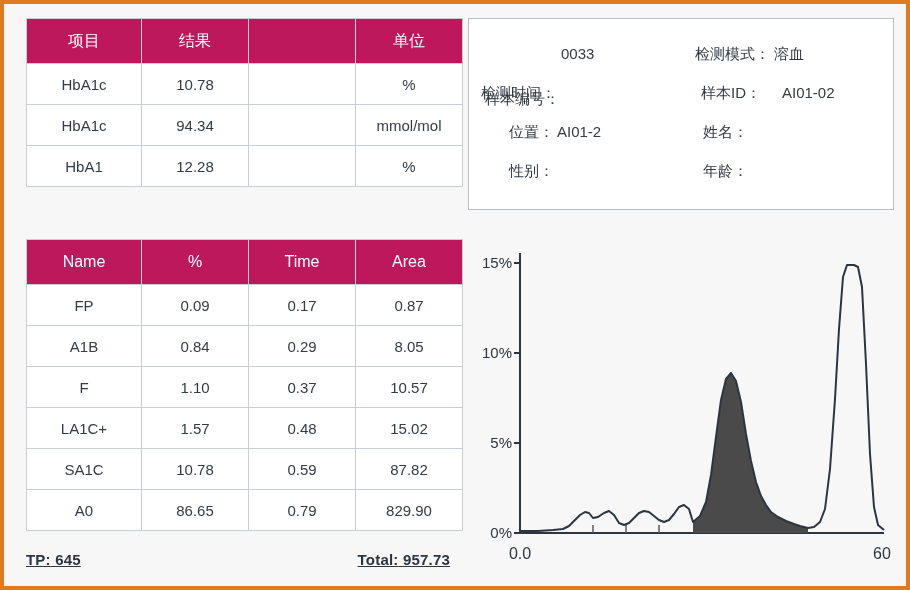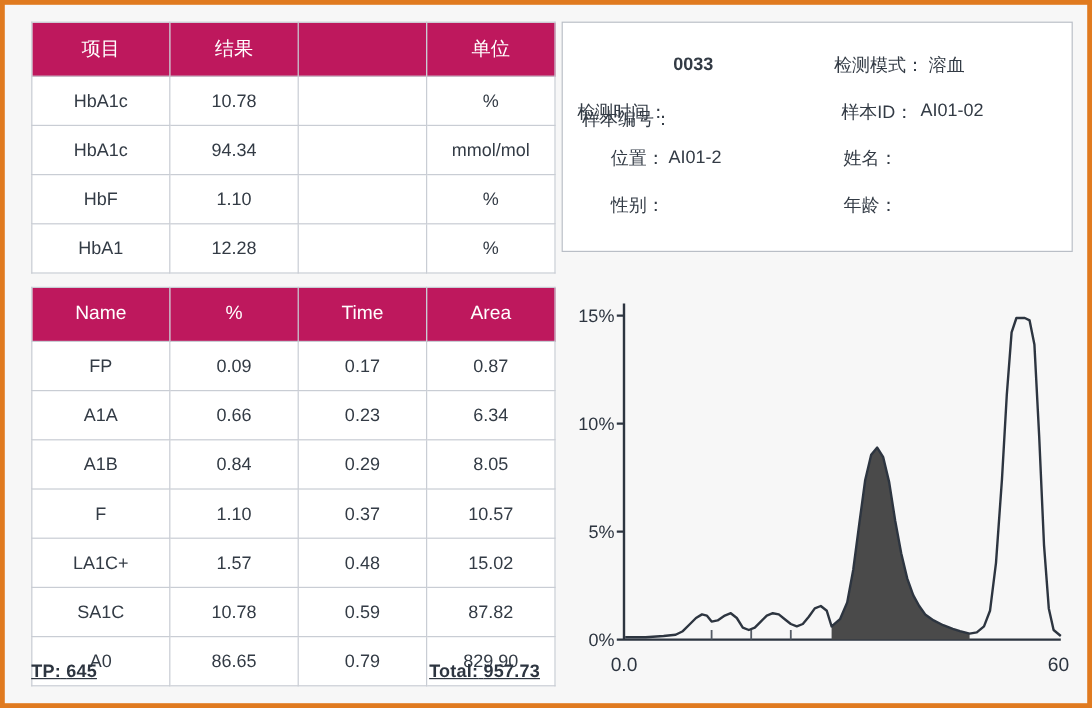--- a/index.html
+++ b/index.html
@@ -141,26 +141,20 @@
           <td></td>
           <td>%</td>
         </tr>
         <tr>
           <td>HbA1c</td>
           <td>94.34</td>
           <td></td>
           <td>mmol/mol</td>
         </tr>
         <tr>
-          <td>HbF</td>
-          <td>1.10</td>
-          <td></td>
-          <td>%</td>
-        </tr>
-        <tr>
           <td>HbA1</td>
           <td>12.28</td>
           <td></td>
           <td>%</td>
         </tr>
       </tbody>
     </table>
   </div>
 
   <div class="panel" id="peak-table">
@@ -172,26 +166,20 @@
           <th style="width:104px">Time</th>
           <th style="width:104px">Area</th>
         </tr>
       </thead>
       <tbody>
         <tr>
           <td>FP</td>
           <td>0.09</td>
           <td>0.17</td>
           <td>0.87</td>
-        </tr>
-        <tr>
-          <td>A1A</td>
-          <td>0.66</td>
-          <td>0.23</td>
-          <td>6.34</td>
         </tr>
         <tr>
           <td>A1B</td>
           <td>0.84</td>
           <td>0.29</td>
           <td>8.05</td>
         </tr>
         <tr>
           <td>F</td>
           <td>1.10</td>
@@ -226,27 +214,27 @@
       <span>645</span>
     </div>
     <div class="total">
       <span>Total:</span>
       <span>957.73</span>
     </div>
   </div>
 
   <div class="panel" id="info-panel">
     <div class="info-line" style="left:16px; top:26px;margin-top:45px;">样本编号：</div>
-    <div class="info-line" style="left:92px; top:26px;font-weight:bold;">0033</div>
+    <div class="info-line" style="left:92px; top:26px;">0033</div>
     <div class="info-line" style="left:226px; top:26px;">检测模式：</div>
     <div class="info-line" style="left:305px; top:26px;">溶血</div>
 
     <div class="info-line" style="left:12px; top:65px;">检测时间：</div>
     <div class="info-line" style="left:232px; top:65px;">样本ID：</div>
-    <div class="info-line" style="left:298px; top:65px;">AI01-02</div>
+    <div class="info-line" style="left:313px; top:65px;">AI01-02</div>
 
     <div class="info-line" style="left:40px; top:104px;">位置：</div>
     <div class="info-line" style="left:88px; top:104px;">AI01-2</div>
     <div class="info-line" style="left:234px; top:104px;">姓名：</div>
     <div class="info-line" style="left:300px; top:104px;"></div>
 
     <div class="info-line" style="left:40px; top:143px;">性别：</div>
     <div class="info-line" style="left:88px; top:143px;"></div>
     <div class="info-line" style="left:234px; top:143px;">年龄：</div>
     <div class="info-line" style="left:300px; top:143px;"></div>

